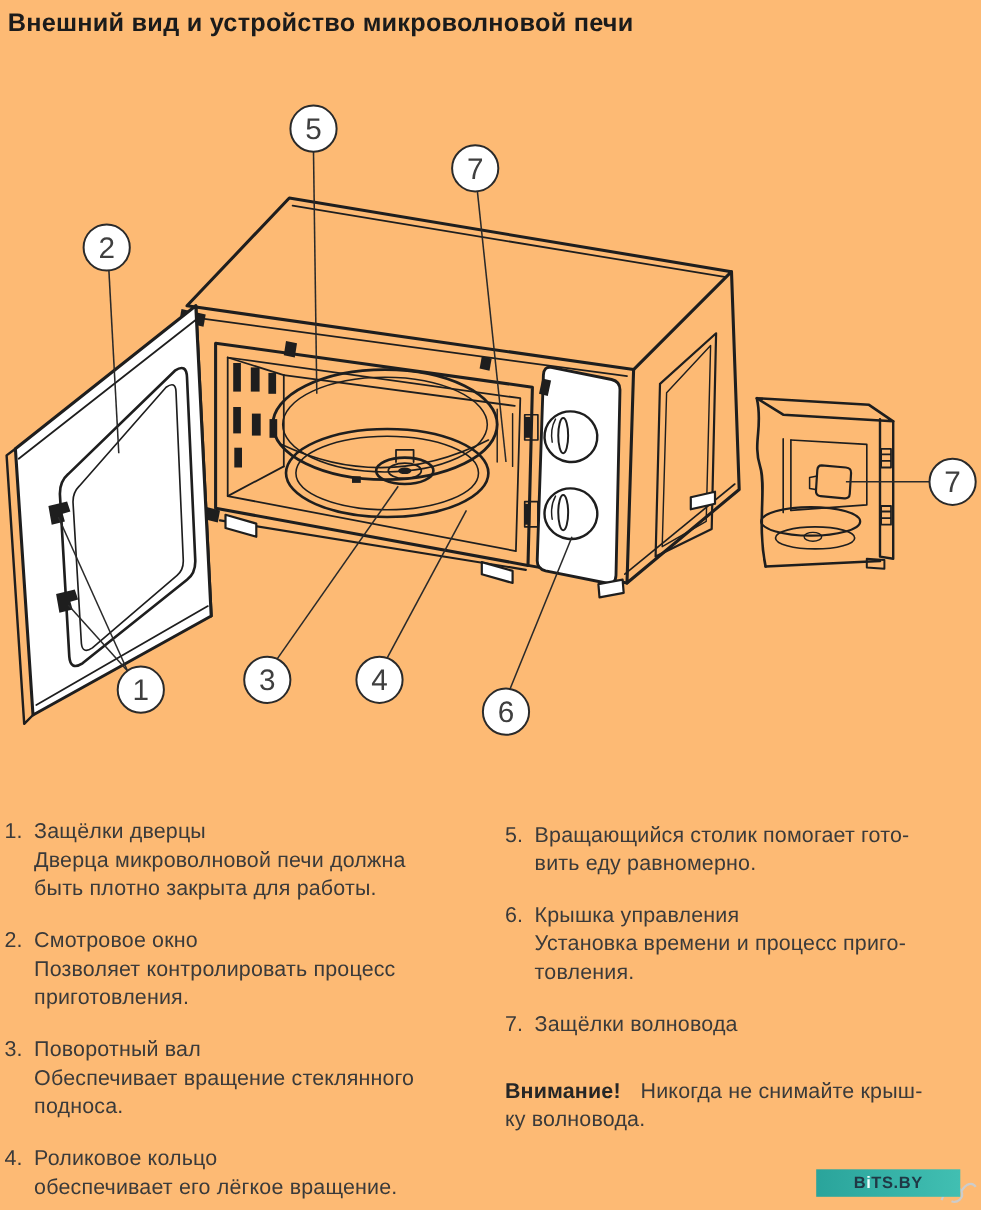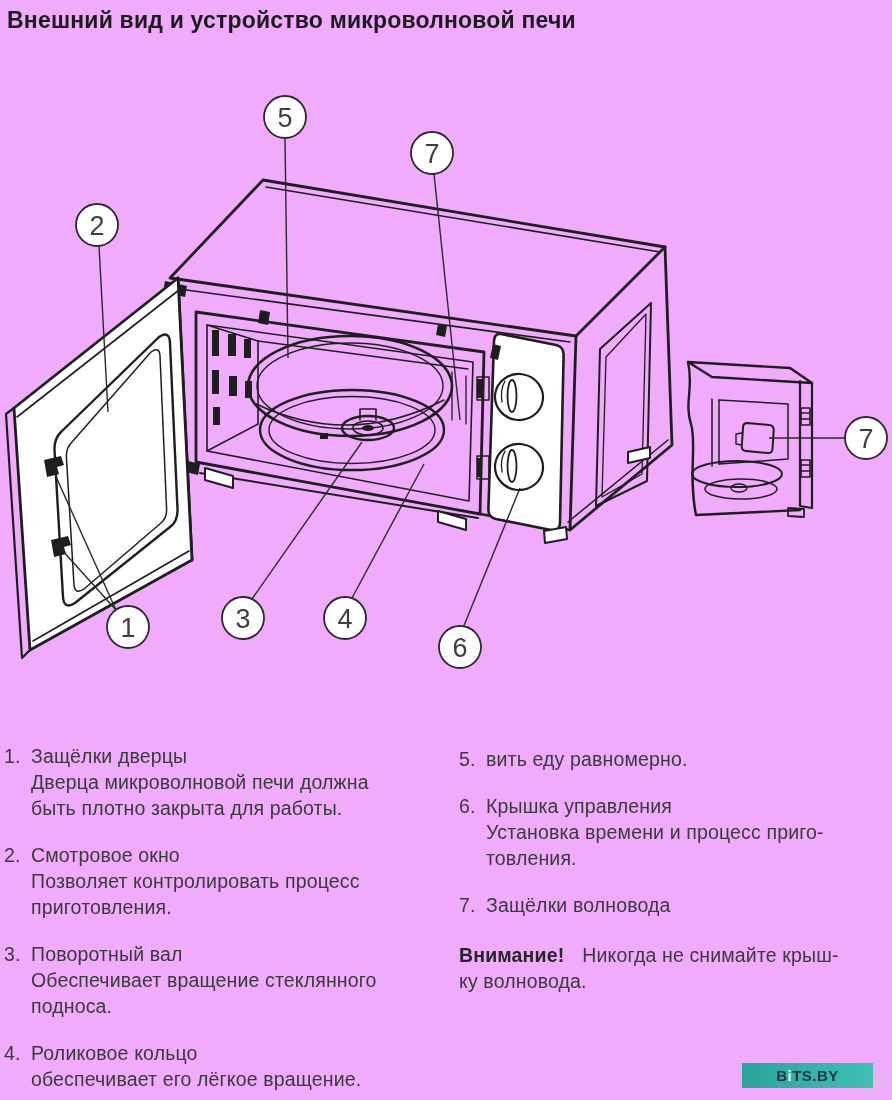--- a/index.html
+++ b/index.html
@@ -1,25 +1,25 @@
 <!DOCTYPE html>
 <html><head>
 <meta charset="utf-8">
 <style>
   html,body{margin:0;padding:0;background:#ffffff;}
-  #page{position:relative;width:892px;height:1100px;background:#f0abfc;overflow:hidden;
+  #page{position:relative;width:892px;height:1100px;background:#fdba74;overflow:hidden;
         font-family:"Liberation Sans","DejaVu Sans",sans-serif;color:#3a3a3a;}
   .title{position:absolute;left:7px;top:7px;font-size:23px;font-weight:700;color:#1b1b1b;letter-spacing:.2px;}
   #diagram{position:absolute;left:0;top:0;width:892px;height:1100px;}
   .col{position:absolute;font-size:19.5px;line-height:26px;letter-spacing:.15px;}
   #colL{left:4px;top:743px;width:446px;}
   #colR{left:459px;top:746px;width:432px;}
   .item{position:relative;padding-left:27px;margin-bottom:21px;}
   .item .num{position:absolute;left:0;top:0;}
-  .warn{margin-top:24px;}
+  .warn{margin-top:35px;}
   .warn b{color:#262626;margin-right:18px;}
   .wm{position:absolute;left:742px;top:1063px;width:131px;height:25px;
       background:linear-gradient(90deg,#2aa49b,#41bfb2);
       display:flex;align-items:center;justify-content:center;
       font-weight:700;font-size:15px;letter-spacing:.5px;}
   .wm .b{color:#203845;}
   .wm .i{color:#f3fffd;}
 </style>
 </head>
 <body>
@@ -212,20 +212,21 @@
       </div>
       <div class="item">
         <span class="num">4.</span>
         <div>Роликовое кольцо</div>
         <div>обеспечивает его лёгкое вращение.</div>
       </div>
     </div>
   <div class="col" id="colR">
       <div class="item">
         <span class="num">5.</span>
+        <div>Вращающийся столик помогает гото-</div>
         <div>вить еду равномерно.</div>
       </div>
       <div class="item">
         <span class="num">6.</span>
         <div>Крышка управления</div>
         <div>Установка времени и процесс приго-</div>
         <div>товления.</div>
       </div>
       <div class="item">
         <span class="num">7.</span>

